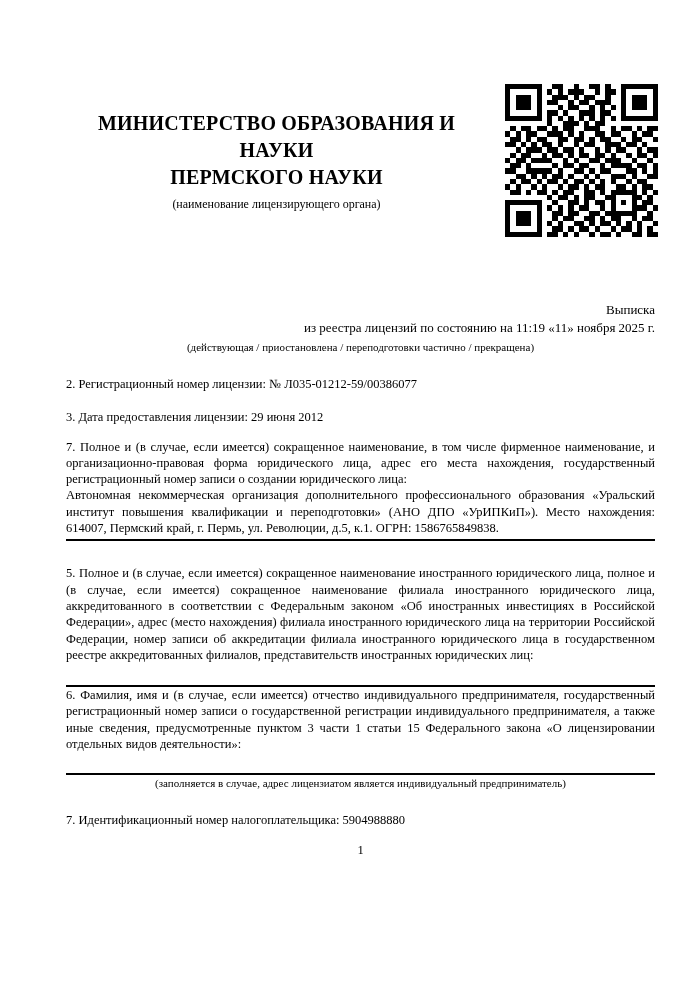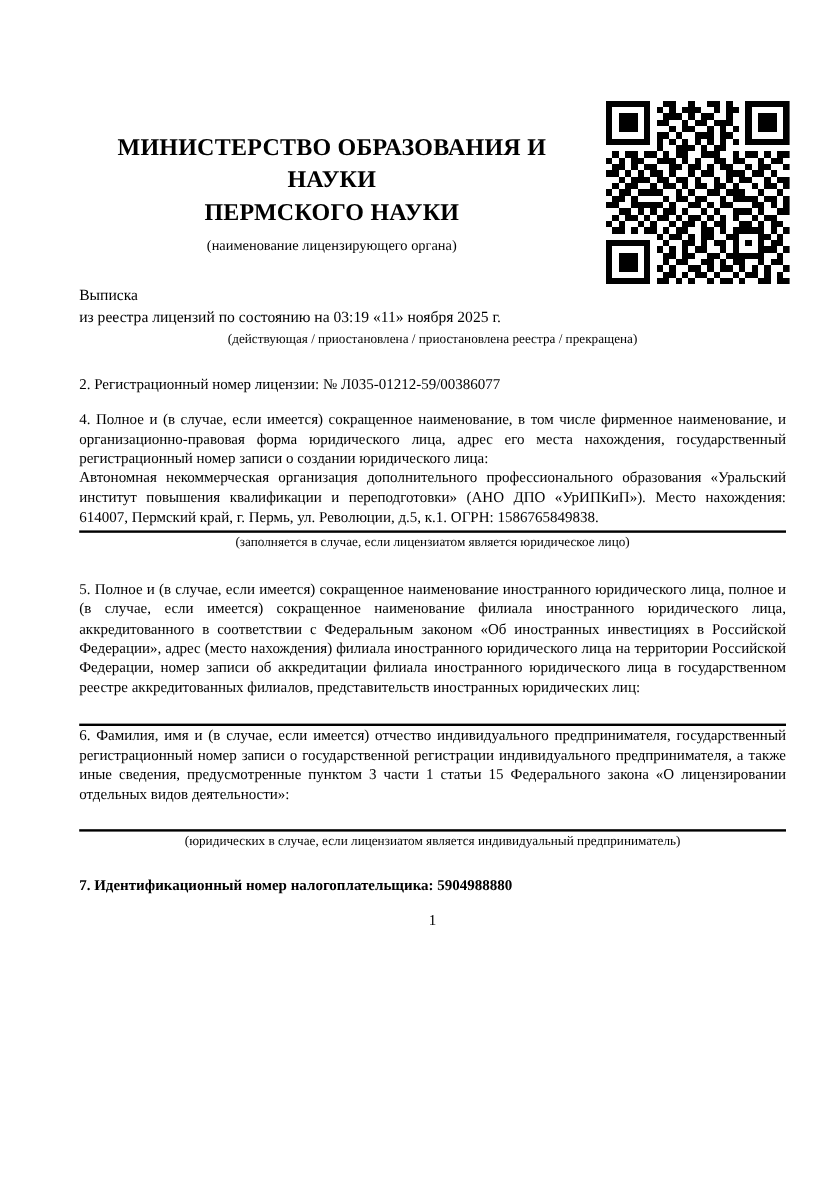--- a/index.html
+++ b/index.html
@@ -38,21 +38,22 @@
     width: 153px;
     height: 153px;
     flex: 0 0 153px;
   }
   .qr-box svg { width: 153px; height: 153px; display: block; }
   .content {
     padding-left: 66px;
     padding-right: 45px;
   }
   .doc-title {
-    text-align: left;
+    margin-top: 64px;
+    text-align: right;
     font-size: 13px;
     line-height: 18px;
   }
   .item {
     font-size: 12.5px;
     line-height: 16.3px;
   }
   .just { text-align: justify; }
   .item-caption {
     font-size: 11px;
@@ -66,21 +67,21 @@
   }
   .rule-tight { margin-top: 3px; }
   .rule-after-blank5 { margin-top: 22px; }
   .rule-after-blank6 { margin-top: 21px; }
   .mt-item1 { margin-top: 28px; }
   .mt-item2 { margin-top: 22px; }
   .mt-item3 { margin-top: 17px; }
   .mt-item4 { margin-top: 13px; }
   .mt-item5 { margin-top: 24px; }
   .mt-item6 { }
-  .mt-item7 { margin-top: 22px; font-weight: bold; }
+  .mt-item7 { margin-top: 22px; }
   .rule-caption { margin-top: 2px; }
   .page-number {
     margin-top: 14px;
     text-align: center;
     font-size: 12.5px;
   }
 </style>
 </head>
 <body>
 
@@ -551,38 +552,38 @@
           <rect x="27" y="28" width="1" height="1"></rect>
           <rect x="28" y="28" width="1" height="1"></rect>
         </svg>
     </div>
   </div>
 
   <div class="content">
 
     <div class="doc-title">
       <div>Выписка</div>
-      <div>из реестра лицензий по состоянию на 03:19 «11» ноября 2025 г.</div>
+      <div>из реестра лицензий по состоянию на 11:19 «11» ноября 2025 г.</div>
     </div>
 
-    <div class="item-caption cap-gap">(действующая / приостановлена / приостановлена реестра / прекращена)</div>
+    <div class="item-caption cap-gap">(действующая / приостановлена / переподготовки частично / прекращена)</div>
 
     <div class="item mt-item2">2. Регистрационный номер лицензии: № Л035-01212-59/00386077</div>
 
-
-    <div class="item just mt-item4">4. Полное и (в случае, если имеется) сокращенное наименование, в том числе фирменное наименование, и организационно-правовая форма юридического лица, адрес его места нахождения, государственный регистрационный номер записи о создании юридического лица:</div>
+    <div class="item mt-item3">3. Дата предоставления лицензии: 29 июня 2012</div>
+
+    <div class="item just mt-item4">7. Полное и (в случае, если имеется) сокращенное наименование, в том числе фирменное наименование, и организационно-правовая форма юридического лица, адрес его места нахождения, государственный регистрационный номер записи о создании юридического лица:</div>
     <div class="item just">Автономная некоммерческая организация дополнительного профессионального образования «Уральский институт повышения квалификации и переподготовки» (АНО ДПО «УрИПКиП»). Место нахождения: 614007, Пермский край, г. Пермь, ул. Революции, д.5, к.1. ОГРН: 1586765849838.</div>
     <div class="rule rule-tight"></div>
-    <div class="item-caption rule-caption">(заполняется в случае, если лицензиатом является юридическое лицо)</div>
 
     <div class="item just mt-item5">5. Полное и (в случае, если имеется) сокращенное наименование иностранного юридического лица, полное и (в случае, если имеется) сокращенное наименование филиала иностранного юридического лица, аккредитованного в соответствии с Федеральным законом «Об иностранных инвестициях в Российской Федерации», адрес (место нахождения) филиала иностранного юридического лица на территории Российской Федерации, номер записи об аккредитации филиала иностранного юридического лица в государственном реестре аккредитованных филиалов, представительств иностранных юридических лиц:</div>
     <div class="rule rule-after-blank5"></div>
 
     <div class="item just mt-item6">6. Фамилия, имя и (в случае, если имеется) отчество индивидуального предпринимателя, государственный регистрационный номер записи о государственной регистрации индивидуального предпринимателя, а также иные сведения, предусмотренные пунктом 3 части 1 статьи 15 Федерального закона «О лицензировании отдельных видов деятельности»:</div>
     <div class="rule rule-after-blank6"></div>
-    <div class="item-caption rule-caption">(юридических в случае, если лицензиатом является индивидуальный предприниматель)</div>
+    <div class="item-caption rule-caption">(заполняется в случае, адрес лицензиатом является индивидуальный предприниматель)</div>
 
     <div class="item mt-item7">7. Идентификационный номер налогоплательщика: 5904988880</div>
 
     <div class="page-number">1</div>
 
   </div>
 </div>
 
 </body></html>

